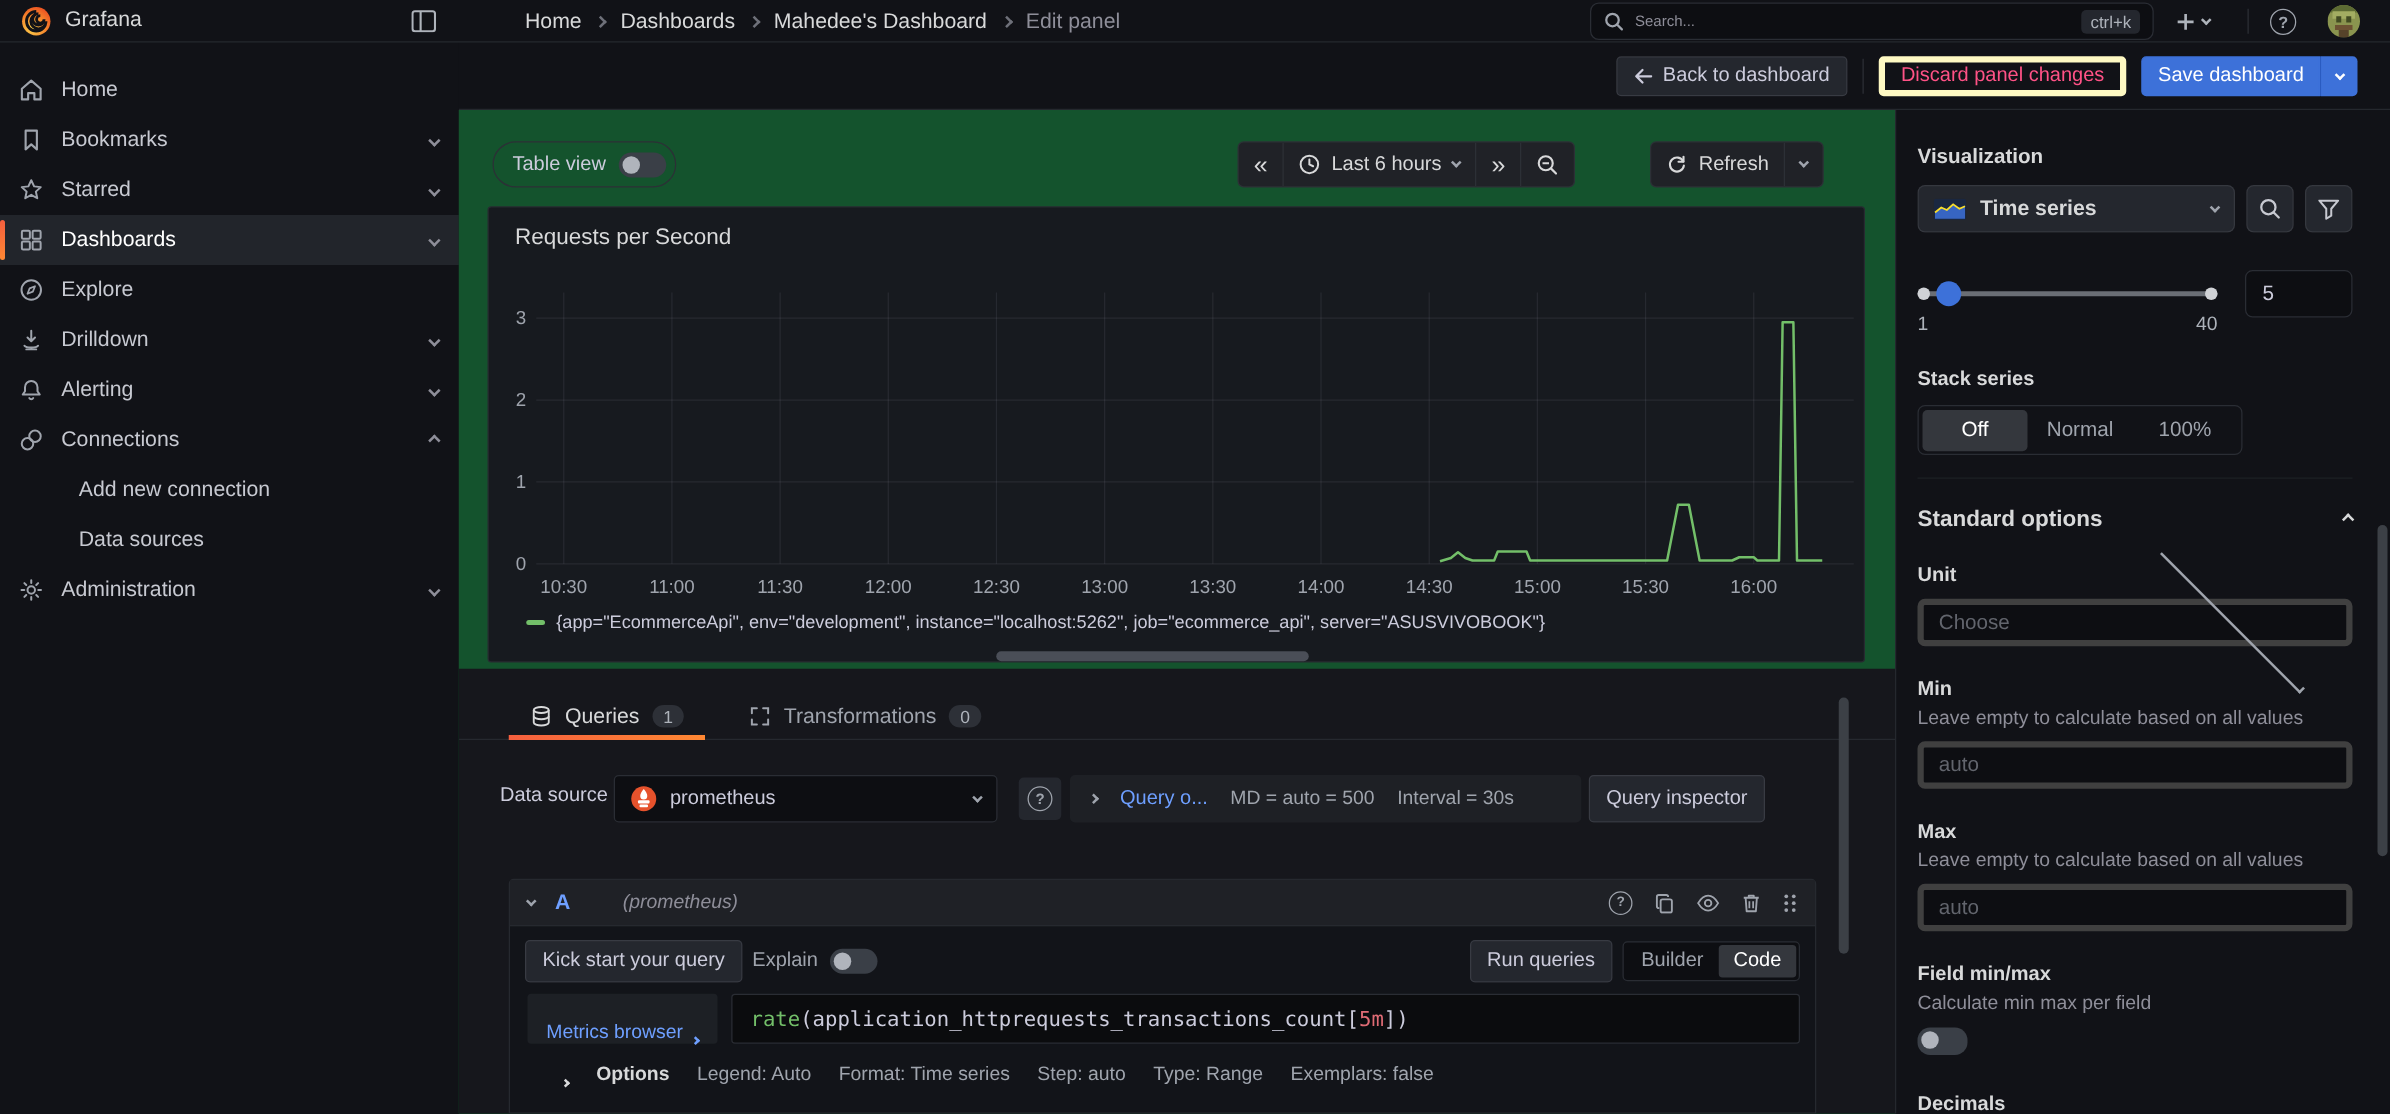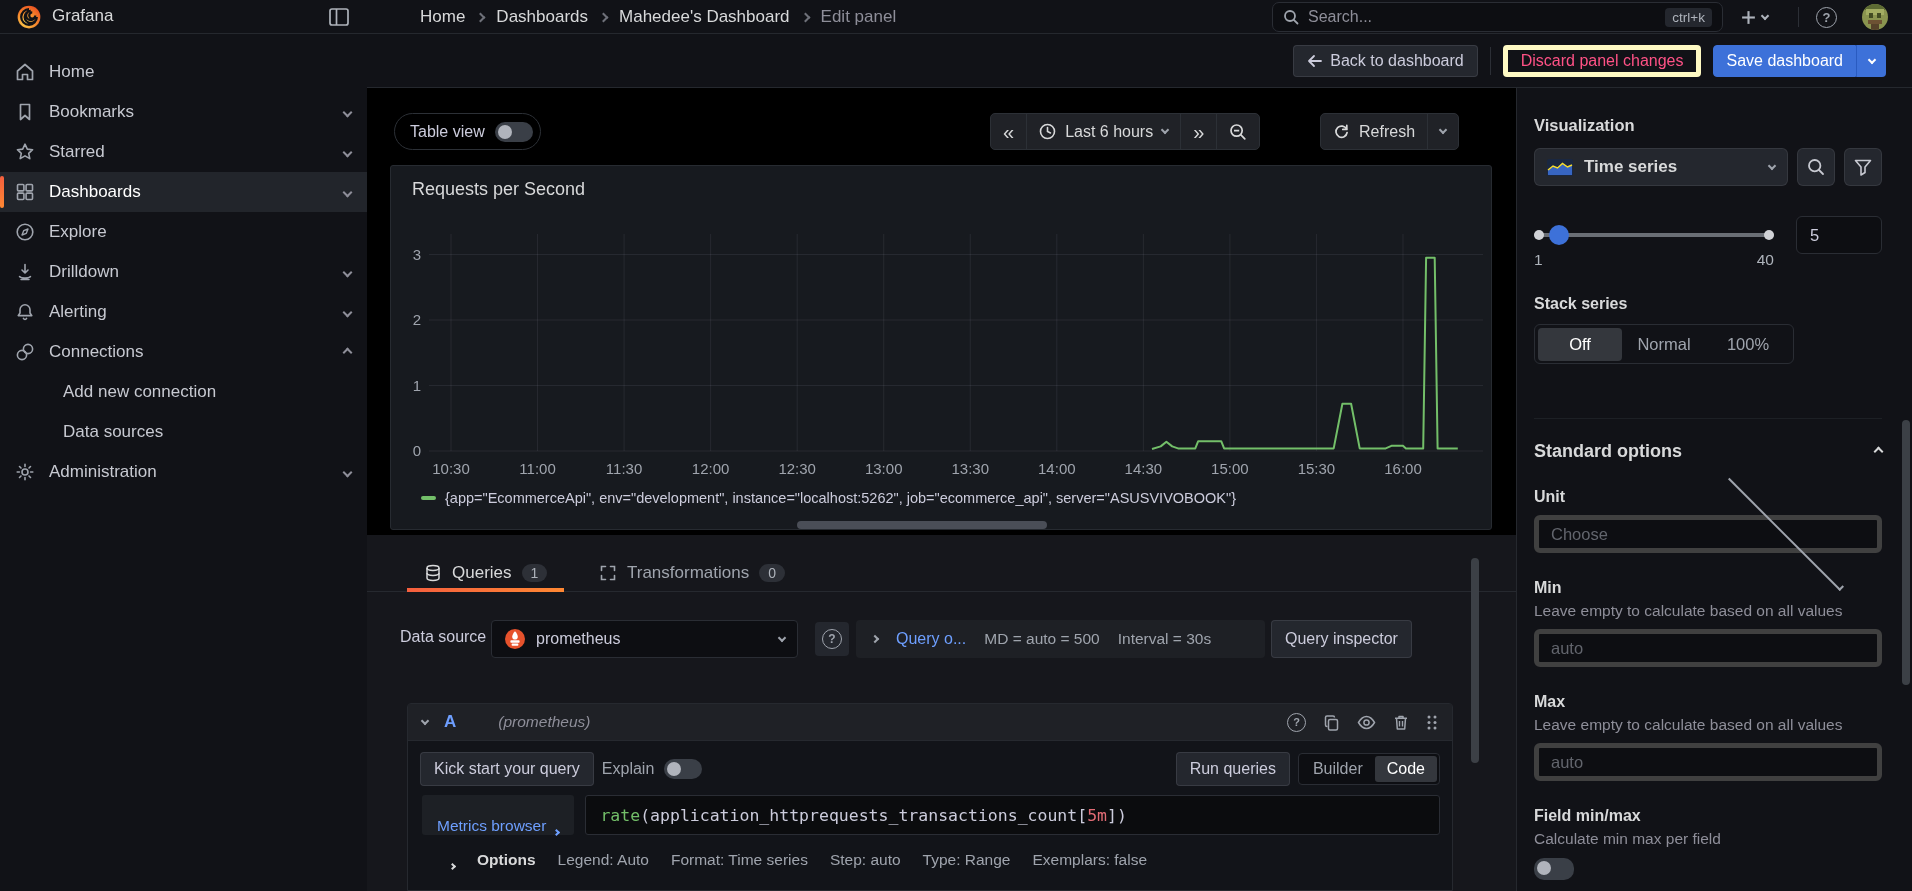--- a/index.html
+++ b/index.html
@@ -27,21 +27,21 @@
             border-bottom:1px solid #25282e; z-index:5; }
   .logo { position:absolute; left:16px; top:4px; width:26px; height:26px; }
   .brand { position:absolute; left:52px; top:6px; font-size:17px; color:#d8d9da; }
   .dock-btn { position:absolute; left:326px; top:5px; width:26px; height:24px; display:grid; place-items:center; color:#aeb3bb; }
   .breadcrumb { position:absolute; left:420px; top:0; height:34px; display:flex; align-items:center; gap:12px; font-size:17px; }
   .breadcrumb .bc { color:#d8d9da; }
   .breadcrumb .bc.last { color:#8e8e99; }
   .breadcrumb .sep { color:#6e7079; font-size:15px; }
   .search-box { position:absolute; left:1272px; top:2px; width:451px; height:30px; background:#0d0e12;
                 border:1px solid #2a2d34; border-radius:7px; display:flex; align-items:center; padding:0 10px; gap:9px; }
-  .search-box input { flex:1; background:transparent; border:none; outline:none; color:#14b8a6; font-size:16px;
+  .search-box input { flex:1; background:transparent; border:none; outline:none; color:#14b8a6; font-size:12px;
                       font-family:"Liberation Sans",sans-serif; }
   .search-box input::placeholder { color:#8e8e99; }
   .kbd { background:#24272e; border-radius:4px; font-size:13.5px; color:#aeb3bb; padding:2px 7px; }
   .top-ic { position:absolute; top:0; height:34px; display:flex; align-items:center; color:#aeb3bb; }
   .vline { position:absolute; top:7px; width:1px; height:20px; background:#2c2f36; }
 
   
   .subheader { position:absolute; left:367px; top:34px; width:1545px; height:54px; background:#111217;
                border-bottom:1px solid #25282e; }
   .sub-actions { position:absolute; right:26px; top:11px; display:flex; align-items:center; gap:12px; }
@@ -57,21 +57,21 @@
               color:#aeb3bb; font-size:17px; }
   .nav-item .lbl { flex:1; color:#c7c9d1; }
   .nav-item .nav-chev { margin-right:16px; color:#8e8e99; }
   .nav-item.active { background:#22252b; }
   .nav-item.active::before { content:""; position:absolute; left:0; top:4px; bottom:4px; width:4px;
                              border-radius:2px; background:linear-gradient(#f55f3e,#ff8833); }
   .nav-item.indent { padding-left:63px; }
   .nav-ic { width:22px; height:22px; flex:none; color:#9fa4ad; }
 
   
-  .content { position:absolute; left:367px; top:88px; width:1149px; height:803px; background:#000000; overflow:hidden; }
+  .content { position:absolute; left:367px; top:88px; width:1149px; height:803px; background:#14532d; overflow:hidden; }
   .queries-region { position:absolute; left:0; top:447px; width:1149px; height:356px; background:#16171c; }
 
   .tv-pill { position:absolute; left:27px; top:25px; height:37px; border:1px solid #2c3036; border-radius:19px;
              display:flex; align-items:center; gap:10px; padding:0 7px 0 15px; font-size:16px; color:#ccccdc; }
   .time-group { position:absolute; left:623px; top:25px; height:37px; display:flex; background:#202227;
                 border:1px solid #2c3036; border-radius:5px; overflow:hidden; }
   .tseg { display:flex; align-items:center; gap:9px; padding:0 12px; border-right:1px solid #2c3036; color:#d8d9da; font-size:16px; }
   .tseg:last-child { border-right:none; }
   .guillemet { font-size:20px; color:#d8d9da; line-height:1; }
   .refresh-group { position:absolute; left:953px; top:25px; height:37px; display:flex; background:#202227;
@@ -140,21 +140,21 @@
   .slider .dot { position:absolute; top:5px; width:10px; height:10px; border-radius:50%; background:#d0d2d6; }
   .slider .knob { position:absolute; top:0; width:20px; height:20px; border-radius:50%; background:#3d71d9; margin-left:-10px; }
   .slider-labels { display:flex; justify-content:space-between; font-size:15.5px; color:#aeb3bb; margin-top:6px; }
   .value-box { width:86px; height:38px; background:#0d0e12; border:1px solid #2a2d34; border-radius:6px;
                color:#ccccdc; font-size:16.5px; padding:0 13px; font-family:"Liberation Sans",sans-serif; }
   .stack-label { margin-top:26px; font-size:16px; }
   .seg3 { margin-top:11px; width:260px; height:40px; border:1px solid #2a2d34; border-radius:6px;
           display:flex; align-items:center; padding:3px; font-size:16.5px; color:#9fa4ad; }
   .seg3 .sg { flex:1; text-align:center; padding:7px 0; border-radius:4px; }
   .seg3 .sg.sel { background:#34373d; color:#fff; font-weight:500; }
-  .std-header { margin-top:54px; padding-top:22px; border-top:1px solid #1d2025; display:flex; align-items:center; }
+  .std-header { margin-top:18px; padding-top:22px; border-top:1px solid #1d2025; display:flex; align-items:center; }
   .std-header .t { flex:1; font-size:18px; font-weight:700; color:#d8d9da; }
   .field-label { margin-top:26px; font-size:16px; font-weight:700; color:#d8d9da; }
   .field-desc { margin-top:5px; font-size:15.5px; color:#8e8e99; }
   .input, .select-like { margin-top:9px; width:100%; height:38px; background:#0d0e12; border:5px solid #404040;
             border-radius:6px; color:#ccccdc; font-size:16.5px; padding:0 12px; font-family:"Liberation Sans",sans-serif; }
   .input::placeholder { color:#62656d; }
   .select-like { display:flex; align-items:center; color:#62656d; }
   .select-like span { flex:1; }
 
   .page-scrollthumb { position:absolute; right:2px; top:420px; width:8px; height:265px; background:#3c4046; border-radius:4px; }

